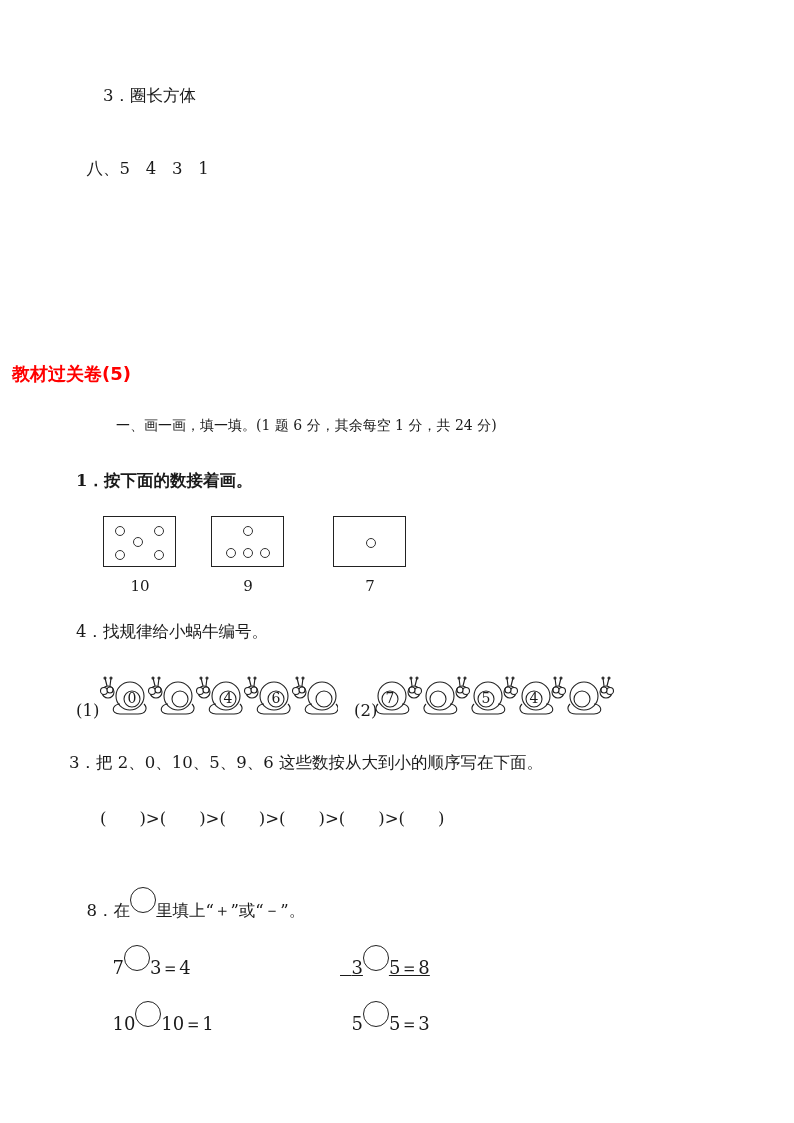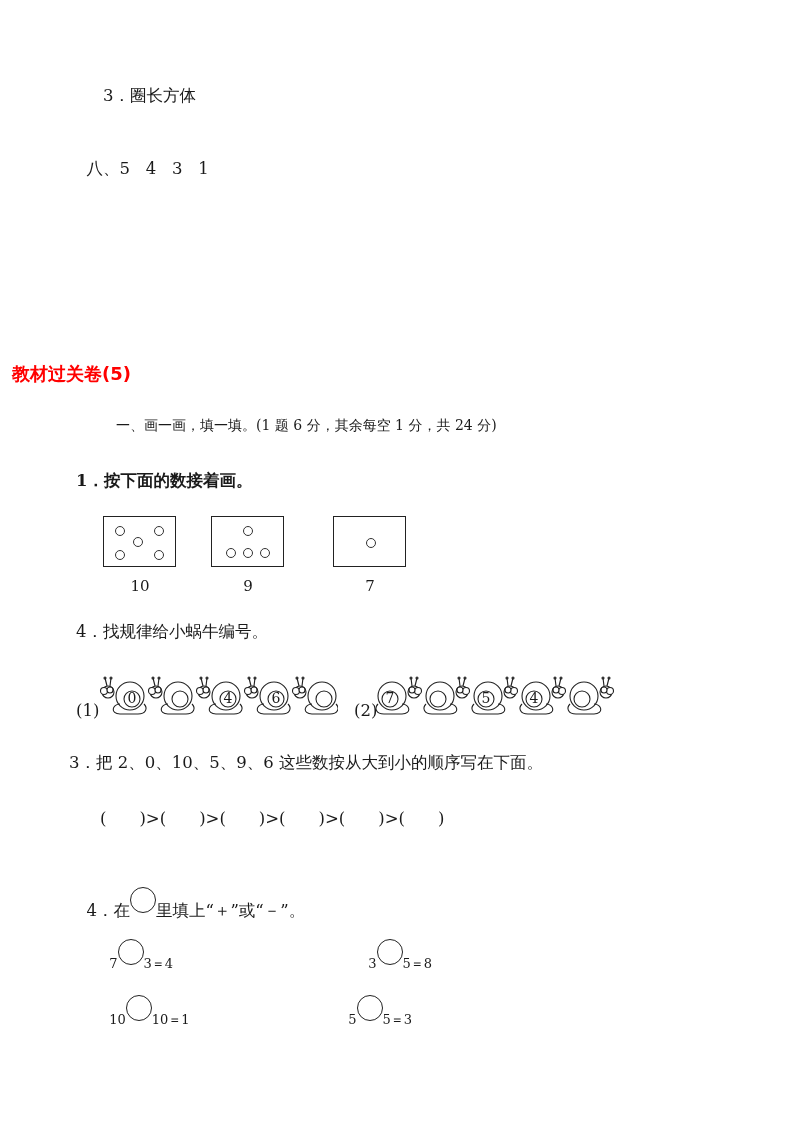--- a/index.html
+++ b/index.html
@@ -9,21 +9,21 @@
   .line { font-size: 16.5px; white-space: pre; line-height: 1; }
   .title { font-family: "DejaVu Sans", "Liberation Sans", sans-serif; font-weight: bold;
            color: #ff0000; font-size: 18px; }
   .heading { font-weight: normal; font-size: 14px; white-space: pre; margin-left: 40px; }
   .box { border: 1.3px solid #222; width: 73px; height: 51px; box-sizing: border-box; }
   .dot { position: absolute; width: 10px; height: 10px; border: 1.2px solid #333;
          border-radius: 50%; box-sizing: border-box; }
   .lbl { font-size: 15px; text-align: center; width: 74px; }
   .circ { display: inline-block; width: 26px; height: 26px; border: 1.3px solid #222;
           border-radius: 50%; box-sizing: border-box; vertical-align: 3px; }
-  .eq { font-size: 13px; white-space: pre; }
+  .eq { font-size: 18px; white-space: pre; }
 </style>
 </head>
 <body>
 
 <div class="abs line" style="left:103px; top:88px;">3．圈长方体</div>
 <div class="abs line" style="left:76px; top:144px;">
   <span>八、</span><span>5</span><span>   </span><span>4</span><span>   </span><span>3</span><span>   </span><span>1</span>
 </div>
 
 <div class="abs title" style="left:0; width:736px; top:362px; padding-left:12px; box-sizing:border-box;">教材过关卷(5)</div>
@@ -124,27 +124,27 @@
   </svg>
 </div>
 <div class="abs" style="left:384px; top:690px; width:12px; text-align:center; font-size:14px;">7</div>
 <div class="abs" style="left:480px; top:690px; width:12px; text-align:center; font-size:14px;">5</div>
 <div class="abs" style="left:528px; top:690px; width:12px; text-align:center; font-size:14px;">4</div>
 
 <div class="abs line" style="left:69px; top:755px;">3．把 2、0、10、5、9、6 这些数按从大到小的顺序写在下面。</div>
 <div class="abs line" style="left:100px; top:811px; word-spacing:2px;">(　　)&gt;(　　)&gt;(　　)&gt;(　　)&gt;(　　)&gt;(　　)</div>
 
 <div class="abs line" style="left:76px; top:870px;">
-  <span>4．在</span><span class="circ"></span><span>里填上“＋”或“－”。</span>
+  <span>8．在</span><span class="circ"></span><span>里填上“＋”或“－”。</span>
 </div>
 
 <div class="abs eq" style="left:101px; top:924px;">
   <span>7</span><span class="circ"></span><span>3＝4</span>
 </div>
-<div class="abs eq" style="left:360px; top:924px;">
+<div class="abs eq" style="left:340px; top:924px;text-decoration:underline;">
   <span>3</span><span class="circ"></span><span>5＝8</span>
 </div>
 <div class="abs eq" style="left:101px; top:980px;">
   <span>10</span><span class="circ"></span><span>10＝1</span>
 </div>
 <div class="abs eq" style="left:340px; top:980px;">
   <span>5</span><span class="circ"></span><span>5＝3</span>
 </div>
 
 </body></html>

